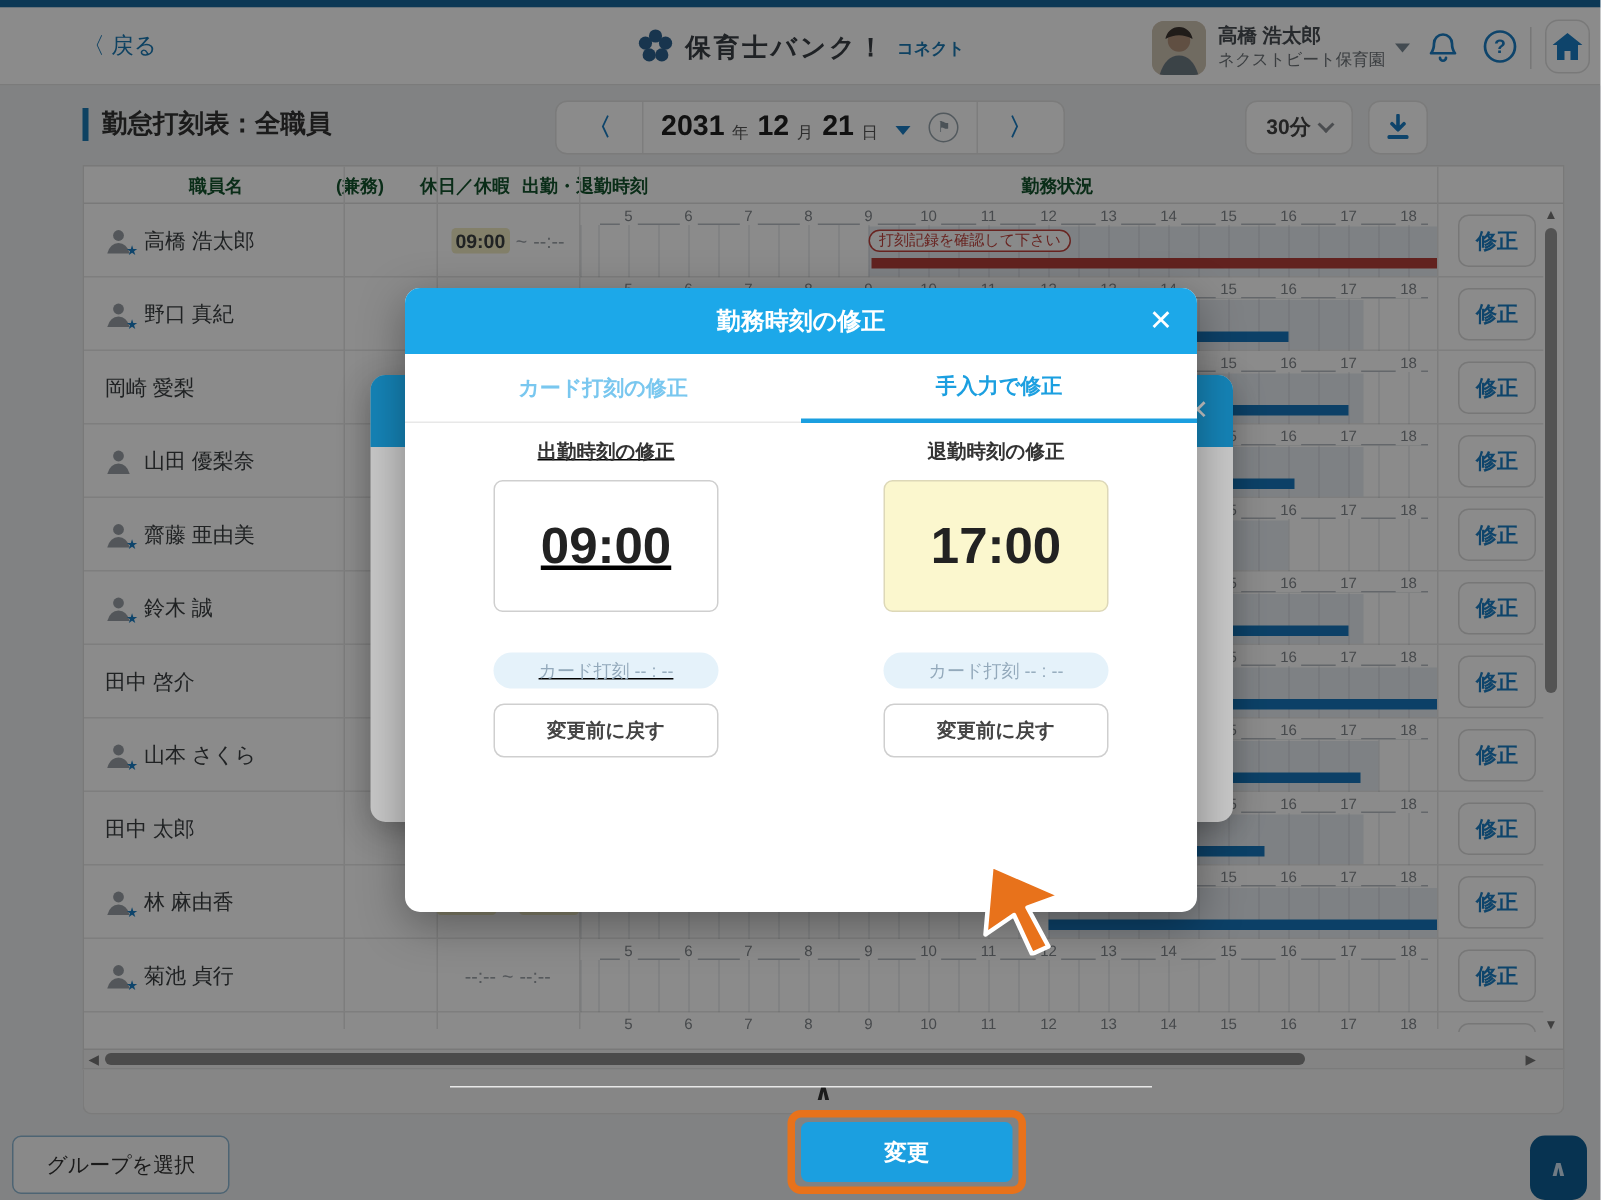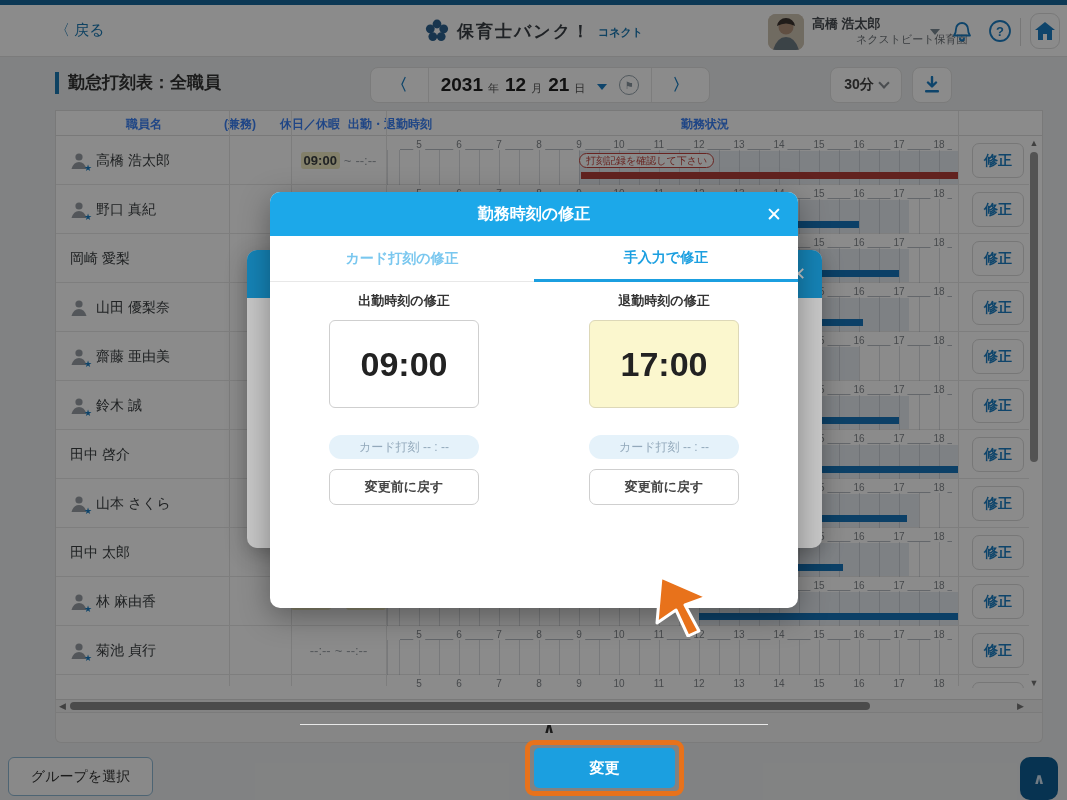--- a/index.html
+++ b/index.html
@@ -10,21 +10,21 @@
   
   #topstrip { position:absolute; left:0; top:0; width:1067px; height:5px; background:#17679e; }
   #appbar { position:absolute; left:0; top:5px; width:1067px; height:52px; background:#ffffff; border-bottom:1px solid #e3e3e3; }
   #back-link { position:absolute; left:55px; top:16px; color:#1b7ab5; font-size:15px; font-weight:normal; cursor:pointer; }
   #logo { position:absolute; left:0; top:0; width:1067px; height:52px; display:flex; align-items:center; justify-content:center; gap:7px; pointer-events:none; }
   #logo .lg-title { font-size:17px; font-weight:bold; color:#3a3f45; letter-spacing:2px; }
   #logo .lg-sub { font-size:11px; font-weight:bold; color:#1b7ab5; margin-top:3px; }
   #userbox { position:absolute; right:0; top:0; height:52px; }
   #avatar { position:absolute; left:768px; top:9px; width:36px; height:36px; border-radius:8px; overflow:hidden; background:#d9c7b2; }
   .u-name { position:absolute; left:812px; top:10px; font-size:13px; font-weight:bold; color:#4a4f54; white-space:nowrap; }
-  .u-org  { position:absolute; left:812px; top:27px; font-size:11px; color:#6d7378; white-space:nowrap;margin-left:44px; }
+  .u-org  { position:absolute; left:812px; top:27px; font-size:11px; color:#6d7378; white-space:nowrap; }
   .caret-down { position:absolute; left:930px; top:24px; width:0; height:0; border-left:5px solid transparent; border-right:5px solid transparent; border-top:6px solid #7c8b95; }
   .icon-btn { position:absolute; top:14px; width:24px; height:24px; }
   #hdr-divider { position:absolute; left:1020px; top:13px; width:1px; height:28px; background:#dcdcdc; }
   #home-btn { position:absolute; left:1030px; top:8px; width:30px; height:36px; border:1px solid #e0e0e0; border-radius:9px; background:#fff; display:flex; align-items:center; justify-content:center; }
 
   
   #toolbar { position:absolute; left:0; top:57px; width:1067px; height:53px; }
   #page-title { position:absolute; left:55px; top:15px; font-size:17px; font-weight:bold; color:#333;
     border-left:4px solid #1b7ab5; padding-left:9px; line-height:22px; }
   #date-nav { position:absolute; left:370px; top:10px; width:340px; height:36px; background:#fff; border:1px solid #e2e2e2; border-radius:8px; display:flex; }
@@ -36,21 +36,21 @@
   .dn-unit { font-size:11px; color:#555; margin:6px 2px 0 1px; }
   #dn-caret { width:0; height:0; border-left:5px solid transparent; border-right:5px solid transparent; border-top:6px solid #1b7fc4; margin:3px 4px 0 6px; }
   #dn-flag { width:20px; height:20px; border:1.5px solid #97a4ad; border-radius:50%; display:flex; align-items:center; justify-content:center; font-size:10px; color:#8a97a1; margin-left:4px; }
   #interval-select { position:absolute; left:830px; top:10px; width:72px; height:36px; background:#fff; border:1px solid #e2e2e2; border-radius:8px; display:flex; align-items:center; justify-content:center; gap:6px; font-size:14px; font-weight:bold; color:#444; }
   #interval-select .chev { width:8px; height:8px; border-right:2px solid #8a8f94; border-bottom:2px solid #8a8f94; transform:rotate(45deg); margin-top:-4px; }
   #download-btn { position:absolute; left:912px; top:10px; width:40px; height:36px; background:#fff; border:1px solid #e2e2e2; border-radius:8px; display:flex; align-items:center; justify-content:center; }
   #toggle-btn { position:absolute; left:962px; top:10px; width:100px; height:36px; background:#fff; border:1px solid #e2e2e2; border-radius:8px; display:flex; align-items:center; justify-content:center; gap:6px; font-size:14px; font-weight:bold; color:#1b7fc4; }
 
   
   #table { position:absolute; left:55px; top:110px; width:988px; height:590px; background:#fff; border:1px solid #dedede; }
-  #thead { position:absolute; left:0; top:0; width:100%; height:25px; border-bottom:1px solid #e0e0e0; font-size:12px; font-weight:bold; color:#3b82f6; }
+  #thead { position:absolute; left:0; top:0; width:100%; height:25px; border-bottom:1px solid #e0e0e0; font-size:12px; font-weight:bold; color:#14532d; }
   .th { position:absolute; top:5px; white-space:nowrap; }
   .colline { position:absolute; top:0; bottom:13px; width:1px; background:#e5e5e5; }
   #rows { position:absolute; left:0; top:25px; width:973px; height:552px; overflow:hidden; }
   .row { position:absolute; left:0; width:973px; height:49px; border-bottom:1px solid #e8e8e8; }
   .cell-name { position:absolute; left:14px; top:0; height:49px; display:flex; align-items:center; gap:8px; font-size:14px; color:#3c4043; }
   .pers { position:relative; width:18px; height:18px; }
   .pers .star { position:absolute; right:-4px; bottom:-3px; font-size:9px; color:#1b7fc4; }
   .cell-time { position:absolute; left:235px; top:0; width:95px; height:49px; display:flex; align-items:center; justify-content:center; gap:4px; font-size:13px; font-weight:bold; color:#3c4043; }
   .t-hl { background:#f1ecc3; border-radius:3px; padding:1px 3px; }
   .t-empty { color:#9aa0a6; font-weight:normal; }
@@ -92,21 +92,21 @@
 
   #modal { position:absolute; left:270px; top:192px; width:528px; height:416px; background:#fff; border-radius:10px; box-shadow:0 8px 30px rgba(0,0,0,0.35); }
   #m-head { position:absolute; left:0; top:0; width:100%; height:44px; background:#1ca8e9; border-radius:10px 10px 0 0;
     display:flex; align-items:center; justify-content:center; color:#fff; font-size:16px; font-weight:bold; }
   #m-close { position:absolute; right:16px; top:11px; color:#fff; font-size:19px; font-weight:bold; cursor:pointer; }
   #m-tabs { position:absolute; left:0; top:44px; width:100%; height:46px; display:flex; }
   .m-tab { flex:1; display:flex; align-items:center; justify-content:center; font-size:14px; font-weight:bold; cursor:pointer; }
   #tab-manual { color:#1b9fe0; border-bottom:3px solid #1b9fe0; }
   #tab-card { color:#79c7ef; border-bottom:1px solid #e8e8e8; }
   .m-col { position:absolute; top:100px; width:150px; text-align:center; }
-  #m-col-in { left:59px; }
+  #m-col-in { left:59px;text-decoration:underline; }
   #m-col-out { left:319px; }
   .m-col .col-label { font-size:13px; font-weight:bold; color:#333; margin-bottom:10px; }
   .timebox { width:150px; height:88px; border:1px solid #cfcfcf; border-radius:6px; background:#fff;
     display:flex; align-items:center; justify-content:center; font-size:34px; font-weight:bold; color:#222; }
   .timebox.hl { background:#fbf7ce; border-color:#ddd8b8; }
   .cardpill { margin:27px auto 0; width:150px; height:24px; border-radius:12px; background:#e5f2fa; color:#93a9bb;
     font-size:12px; display:flex; align-items:center; justify-content:center; }
   .revert-btn { margin:10px auto 0; width:150px; height:36px; background:#fff; border:1px solid #cfcfcf; border-radius:7px;
     font-size:13px; font-weight:bold; color:#444; font-family:inherit; cursor:pointer; }
   #m-div { position:absolute; left:30px; right:30px; top:532px; height:1px; background:#e8e8e8; }

